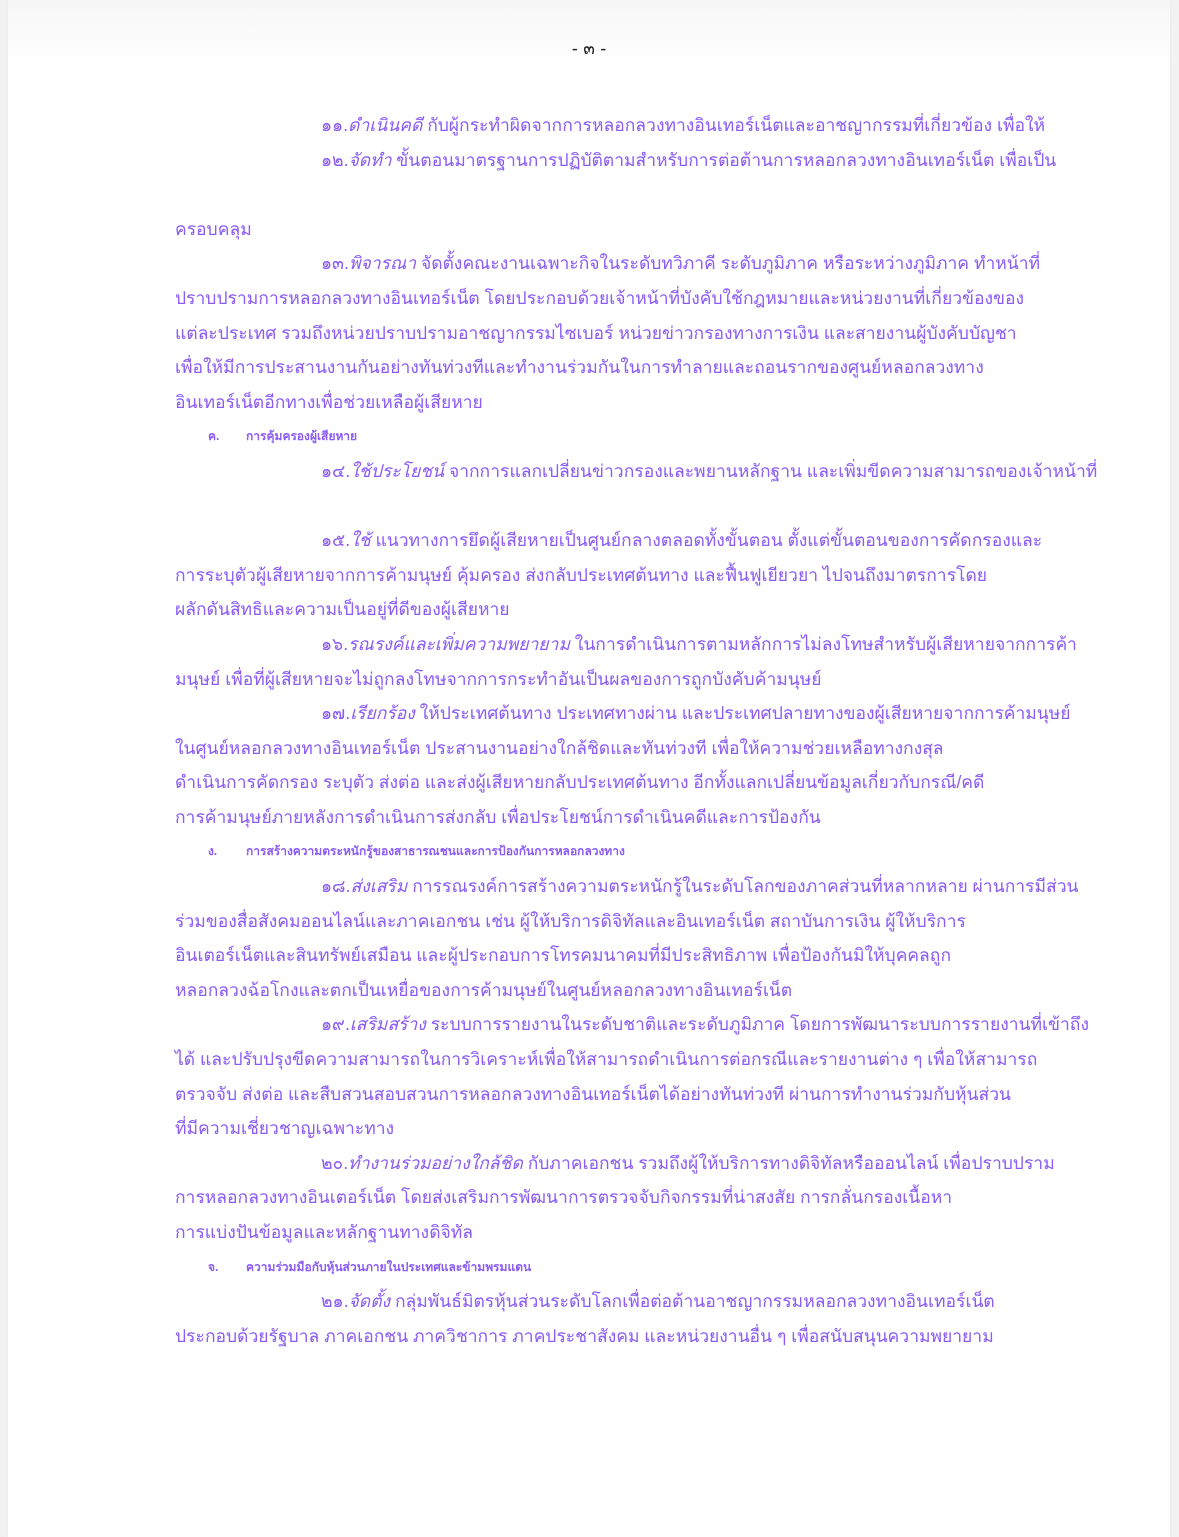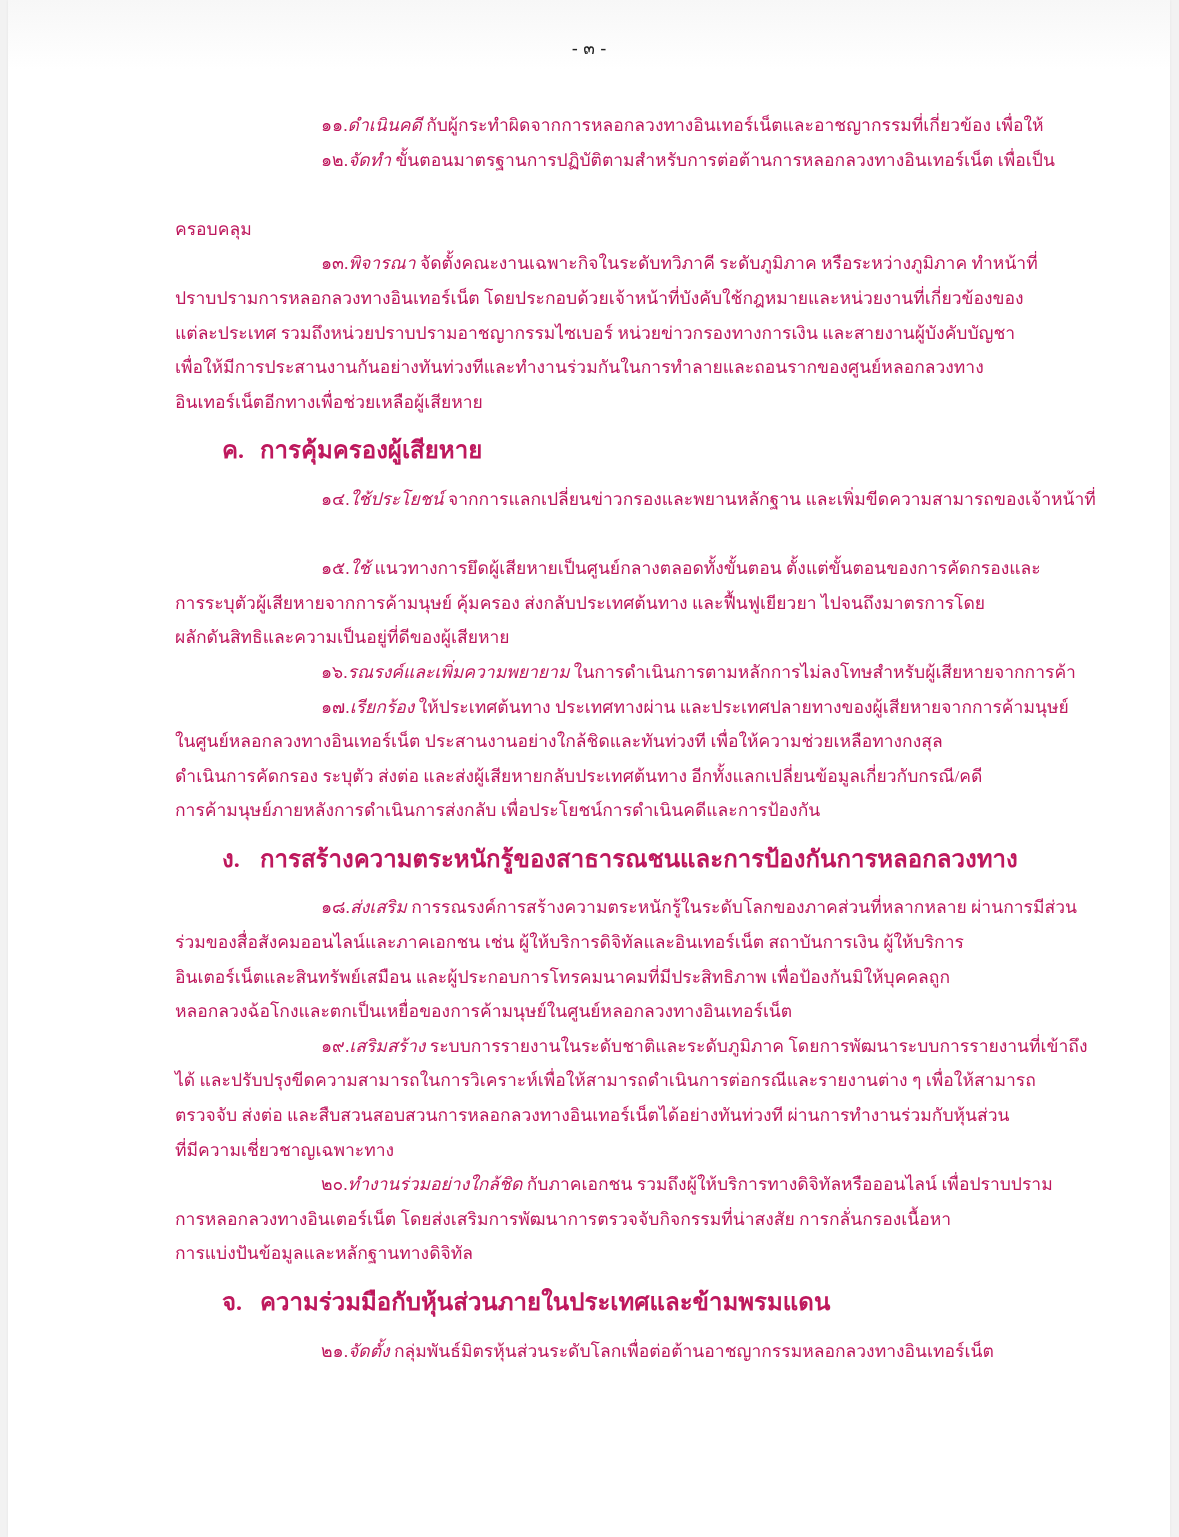--- a/index.html
+++ b/index.html
@@ -36,43 +36,43 @@
       text-align: center;
       font-family: "DejaVu Sans", sans-serif;
       font-size: 17px;
       color: #222;
     }
     .content {
       position: absolute;
       left: 167px;
       top: 108px;
       width: 950px;
-      font-family: Liberation Serif, serif;
+      font-family: Liberation Sans, sans-serif;
       font-size: 17.5px;
       line-height: 34.6px;
-      color: #be185d;
+      color: #8b5cf6;
     }
     .para {
       margin: 0;
       text-indent: 73px;
       text-align: left;
       white-space: normal;
     }
     .para .num {
       display: inline-block;
       min-width: 50px;
     }
     .para .verb {
       font-style: italic;
     }
     .heading {
-      margin: 14px;
+      margin: 0;
       padding-left: 33px;
       font-weight: bold;
-      font-size: 24px;
+      font-size: 12px;
     }
     .heading .hnum {
       display: inline-block;
       min-width: 38px;
     }
   </style>
 </head>
 <body>
 
 <div class="page">
@@ -99,21 +99,21 @@
 
     <p class="para">
       <span class="num">๑๔.</span><span class="verb">ใช้ประโยชน์</span><span> จากการแลกเปลี่ยนข่าวกรองและพยานหลักฐาน และเพิ่มขีดความสามารถของเจ้าหน้าที่</span><br><br>
     </p>
 
     <p class="para">
       <span class="num">๑๕.</span><span class="verb">ใช้</span><span> แนวทางการยึดผู้เสียหายเป็นศูนย์กลางตลอดทั้งขั้นตอน ตั้งแต่ขั้นตอนของการคัดกรองและ</span><br><span>การระบุตัวผู้เสียหายจากการค้ามนุษย์ คุ้มครอง ส่งกลับประเทศต้นทาง และฟื้นฟูเยียวยา ไปจนถึงมาตรการโดย</span><br><span>ผลักดันสิทธิและความเป็นอยู่ที่ดีของผู้เสียหาย</span>
     </p>
 
     <p class="para">
-      <span class="num">๑๖.</span><span class="verb">รณรงค์และเพิ่มความพยายาม</span><span> ในการดำเนินการตามหลักการไม่ลงโทษสำหรับผู้เสียหายจากการค้า</span><br>
+      <span class="num">๑๖.</span><span class="verb">รณรงค์และเพิ่มความพยายาม</span><span> ในการดำเนินการตามหลักการไม่ลงโทษสำหรับผู้เสียหายจากการค้า</span><br><span>มนุษย์ เพื่อที่ผู้เสียหายจะไม่ถูกลงโทษจากการกระทำอันเป็นผลของการถูกบังคับค้ามนุษย์</span>
     </p>
 
     <p class="para">
       <span class="num">๑๗.</span><span class="verb">เรียกร้อง</span><span> ให้ประเทศต้นทาง ประเทศทางผ่าน และประเทศปลายทางของผู้เสียหายจากการค้ามนุษย์</span><br><span>ในศูนย์หลอกลวงทางอินเทอร์เน็ต ประสานงานอย่างใกล้ชิดและทันท่วงที เพื่อให้ความช่วยเหลือทางกงสุล</span><br><span>ดำเนินการคัดกรอง ระบุตัว ส่งต่อ และส่งผู้เสียหายกลับประเทศต้นทาง อีกทั้งแลกเปลี่ยนข้อมูลเกี่ยวกับกรณี/คดี</span><br><span>การค้ามนุษย์ภายหลังการดำเนินการส่งกลับ เพื่อประโยชน์การดำเนินคดีและการป้องกัน</span>
     </p>
 
     <p class="heading">
       <span class="hnum">ง.</span><span>การสร้างความตระหนักรู้ของสาธารณชนและการป้องกันการหลอกลวงทาง</span>
     </p>
 
@@ -127,17 +127,17 @@
 
     <p class="para">
       <span class="num">๒๐.</span><span class="verb">ทำงานร่วมอย่างใกล้ชิด</span><span> กับภาคเอกชน รวมถึงผู้ให้บริการทางดิจิทัลหรือออนไลน์ เพื่อปราบปราม</span><br><span>การหลอกลวงทางอินเตอร์เน็ต โดยส่งเสริมการพัฒนาการตรวจจับกิจกรรมที่น่าสงสัย การกลั่นกรองเนื้อหา</span><br><span>การแบ่งปันข้อมูลและหลักฐานทางดิจิทัล</span>
     </p>
 
     <p class="heading">
       <span class="hnum">จ.</span><span>ความร่วมมือกับหุ้นส่วนภายในประเทศและข้ามพรมแดน</span>
     </p>
 
     <p class="para">
-      <span class="num">๒๑.</span><span class="verb">จัดตั้ง</span><span> กลุ่มพันธ์มิตรหุ้นส่วนระดับโลกเพื่อต่อต้านอาชญากรรมหลอกลวงทางอินเทอร์เน็ต</span><br><br>
+      <span class="num">๒๑.</span><span class="verb">จัดตั้ง</span><span> กลุ่มพันธ์มิตรหุ้นส่วนระดับโลกเพื่อต่อต้านอาชญากรรมหลอกลวงทางอินเทอร์เน็ต</span><br><span>ประกอบด้วยรัฐบาล ภาคเอกชน ภาควิชาการ ภาคประชาสังคม และหน่วยงานอื่น ๆ เพื่อสนับสนุนความพยายาม</span><br>
     </p>
 
   </div>
 </div>
 
 </body></html>

